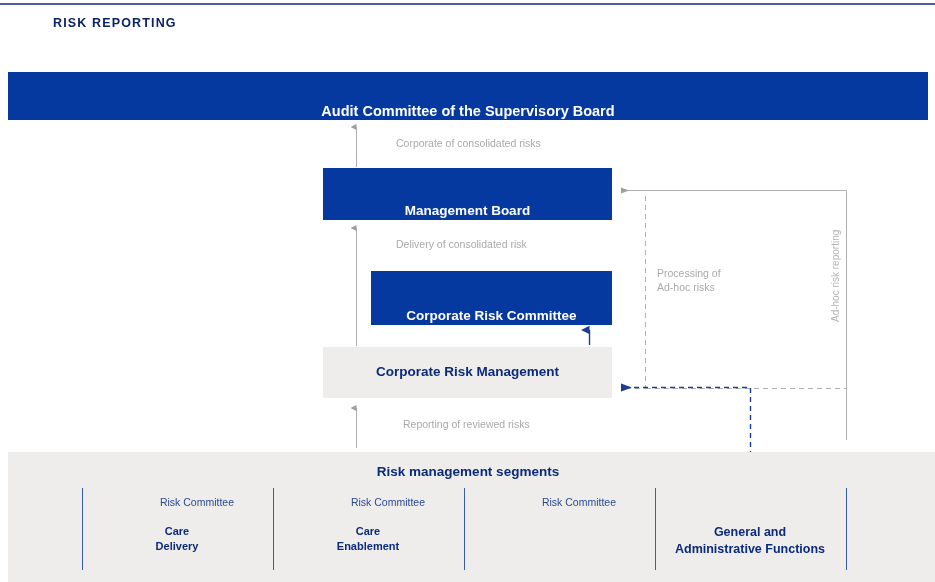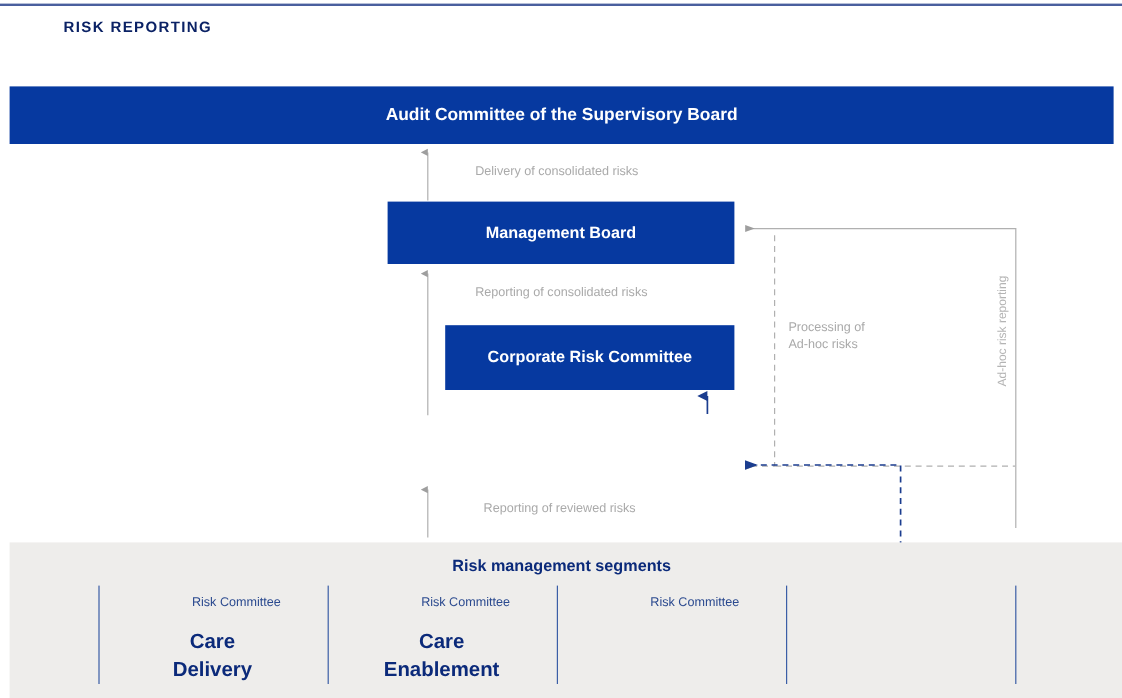--- a/index.html
+++ b/index.html
@@ -21,21 +21,21 @@
   
   .section-title{
     position:absolute;left:53px;top:16px;
     font-size:12.5px;font-weight:bold;color:#0b2265;
     letter-spacing:1.15px;
     white-space:nowrap;
   }
 
   
   .box{position:absolute;display:flex;align-items:center;justify-content:center;box-sizing:border-box;}
-  .box-blue{background:#0639a0;color:#ffffff;}
+  .box-blue{background:#0639a0;color:#ffffff;align-items:flex-end;}
   .box-gray{background:#eeedeb;color:#0b2a7a;}
   .box-label{font-weight:bold;text-align:center;line-height:1.25;}
 
   #audit-bar{left:8px;top:72px;width:920px;height:48px;}
   #audit-bar .box-label{font-size:14.5px;}
 
   #mgmt-board{left:323px;top:168px;width:289px;height:52px;}
   #mgmt-board .box-label{font-size:13.5px;}
 
   #crc-box{left:371px;top:271px;width:241px;height:54px;}
@@ -61,21 +61,21 @@
   .segment{
     position:absolute;top:496px;width:190px;text-align:center;
   }
   .seg-sub{
     font-size:10.5px;color:#2b4a8f;font-weight:normal;line-height:1.3;
     height:16px;
     padding-left:40px;
   }
   .seg-name{
     margin-top:12px;
-    font-size:17px;font-weight:bold;color:#0b2a7a;line-height:1.35;
+    font-size:11px;font-weight:bold;color:#0b2a7a;line-height:1.35;
   }
   .seg-name.wide{font-size:12.5px;}
 
   
   .conn-label{
     position:absolute;color:#aaaaaa;font-size:10.5px;line-height:1.35;
     white-space:pre-line;
   }
 
   svg.overlay{position:absolute;left:0;top:0;width:935px;height:582px;pointer-events:none;}
@@ -100,20 +100,23 @@
   </div>
 
   <div class="box box-blue" id="mgmt-board">
     <span class="box-label">Management Board</span>
   </div>
 
   <div class="box box-blue" id="crc-box">
     <span class="box-label">Corporate Risk Committee</span>
   </div>
 
+  <div class="box box-gray" id="crm-box">
+    <span class="box-label">Corporate Risk Management</span>
+  </div>
 
   <svg class="overlay" viewBox="0 0 935 582">
     <defs>
       <marker id="arrow-gray-up" markerWidth="7" markerHeight="7" refX="3" refY="6" orient="auto">
         <path d="M3 0 L6 6 L0 6 Z" fill="#9e9e9e"></path>
       </marker>
       <marker id="arrow-gray-left" markerWidth="8" markerHeight="8" refX="7" refY="3.5" orient="auto">
         <path d="M0 3.5 L8 0.6 L8 6.4 Z" fill="#9e9e9e"></path>
       </marker>
       <marker id="arrow-blue-up" markerWidth="7" markerHeight="7" refX="3" refY="6" orient="auto">
@@ -133,23 +136,23 @@
     <line x1="589.5" y1="345" x2="589.5" y2="330" stroke="#1b3d8f" stroke-width="1.4" marker-end="url(#arrow-blue-up)"></line>
 
     <path d="M846.5 440 L846.5 190.5 L622 190.5" fill="none" stroke="#b0b0b0" stroke-width="1" marker-end="url(#arrow-gray-left)"></path>
 
     <path d="M645.5 196 L645.5 388.5 L622 388.5" fill="none" stroke="#b0b0b0" stroke-width="1" stroke-dasharray="5 4" marker-end="url(#arrow-gray-left)"></path>
     <line x1="646" y1="388.5" x2="846" y2="388.5" stroke="#b0b0b0" stroke-width="1" stroke-dasharray="5 4"></line>
 
     <path d="M750.5 492 L750.5 387.5 L622 387.5" fill="none" stroke="#1b3d8f" stroke-width="1.4" stroke-dasharray="5 4" marker-end="url(#arrow-blue-left)"></path>
   </svg>
 
-  <div class="conn-label" style="left: 396px; top: 136px; white-space: pre-line;">Delivery of consolidated risks</div>
+  <div class="conn-label" style="left: 396px; top: 136px; white-space: pre-line;">Corporate of consolidated risks</div>
 
-  <div class="conn-label" style="left: 396px; top: 237px; white-space: pre-line;">Reporting of consolidated risks</div>
+  <div class="conn-label" style="left: 396px; top: 237px; white-space: pre-line;">Delivery of consolidated risk</div>
 
   <div class="conn-label" style="left: 403px; top: 417px; white-space: pre-line;">Reporting of reviewed risks</div>
 
   <div class="conn-label" style="left: 657px; top: 266px; white-space: pre-line;">Processing of
 Ad-hoc risks</div>
 
   <div class="vlabel" style="left:830px;top:322px;transform:rotate(-90deg);">Ad-hoc risk reporting</div>
 
   <div id="segments-panel">
     <div id="segments-title">Risk management segments</div>
@@ -172,15 +175,17 @@
     <div class="seg-name" style="white-space: pre-line;">Care
 Enablement</div>
   </div>
 
   <div class="segment" style="left:464px;">
     <div class="seg-sub">Risk Committee</div>
   </div>
 
   <div class="segment" style="left:655px;">
     <div class="seg-sub"></div>
+    <div class="seg-name wide" style="white-space: pre-line;">General and
+Administrative Functions</div>
   </div>
 
 </div>
 
 </body></html>

